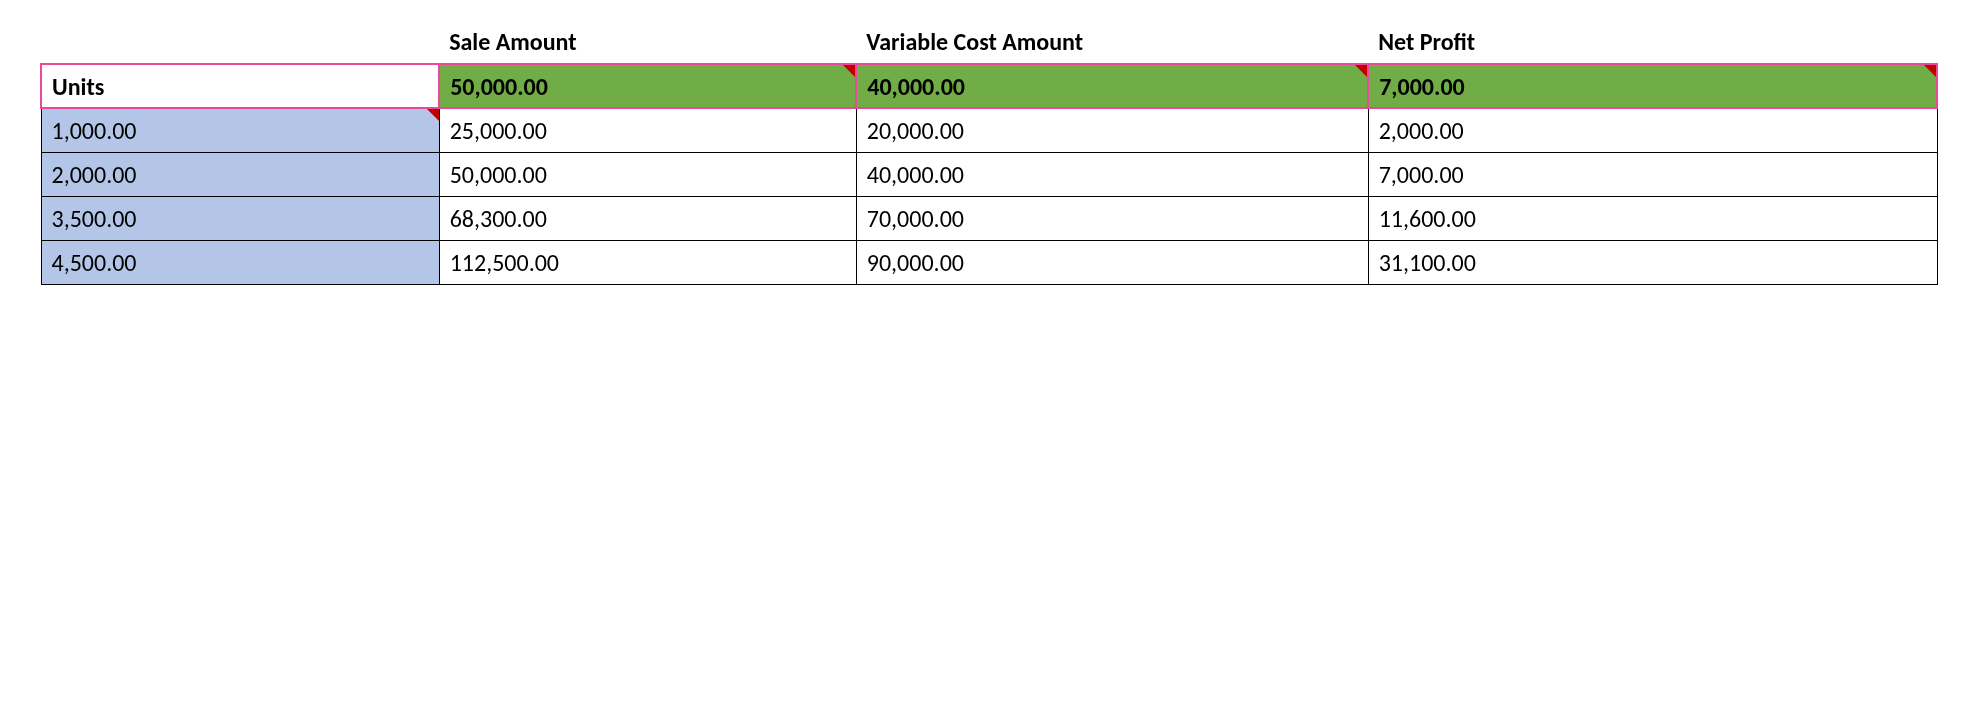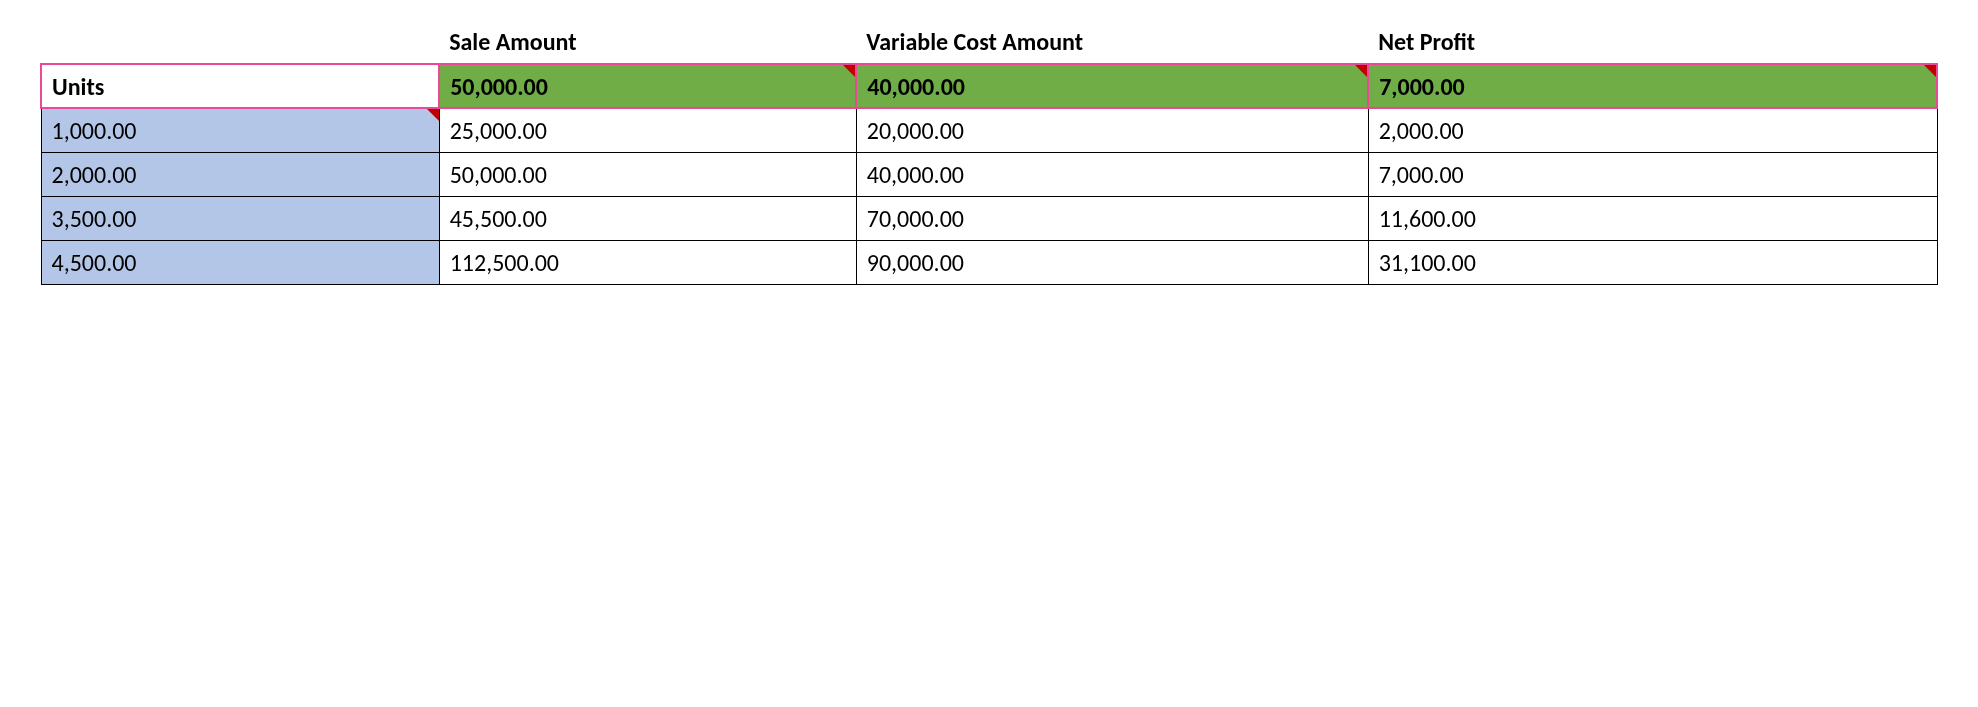--- a/index.html
+++ b/index.html
@@ -104,21 +104,21 @@
         <td>2,000.00</td>
       </tr>
       <tr class="data-row">
         <td class="units-cell">2,000.00</td>
         <td>50,000.00</td>
         <td>40,000.00</td>
         <td>7,000.00</td>
       </tr>
       <tr class="data-row">
         <td class="units-cell">3,500.00</td>
-        <td>45,500.00</td>
+        <td>68,300.00</td>
         <td>70,000.00</td>
         <td>11,600.00</td>
       </tr>
       <tr class="data-row">
         <td class="units-cell">4,500.00</td>
         <td>112,500.00</td>
         <td>90,000.00</td>
         <td>31,100.00</td>
       </tr>
     </tbody>

